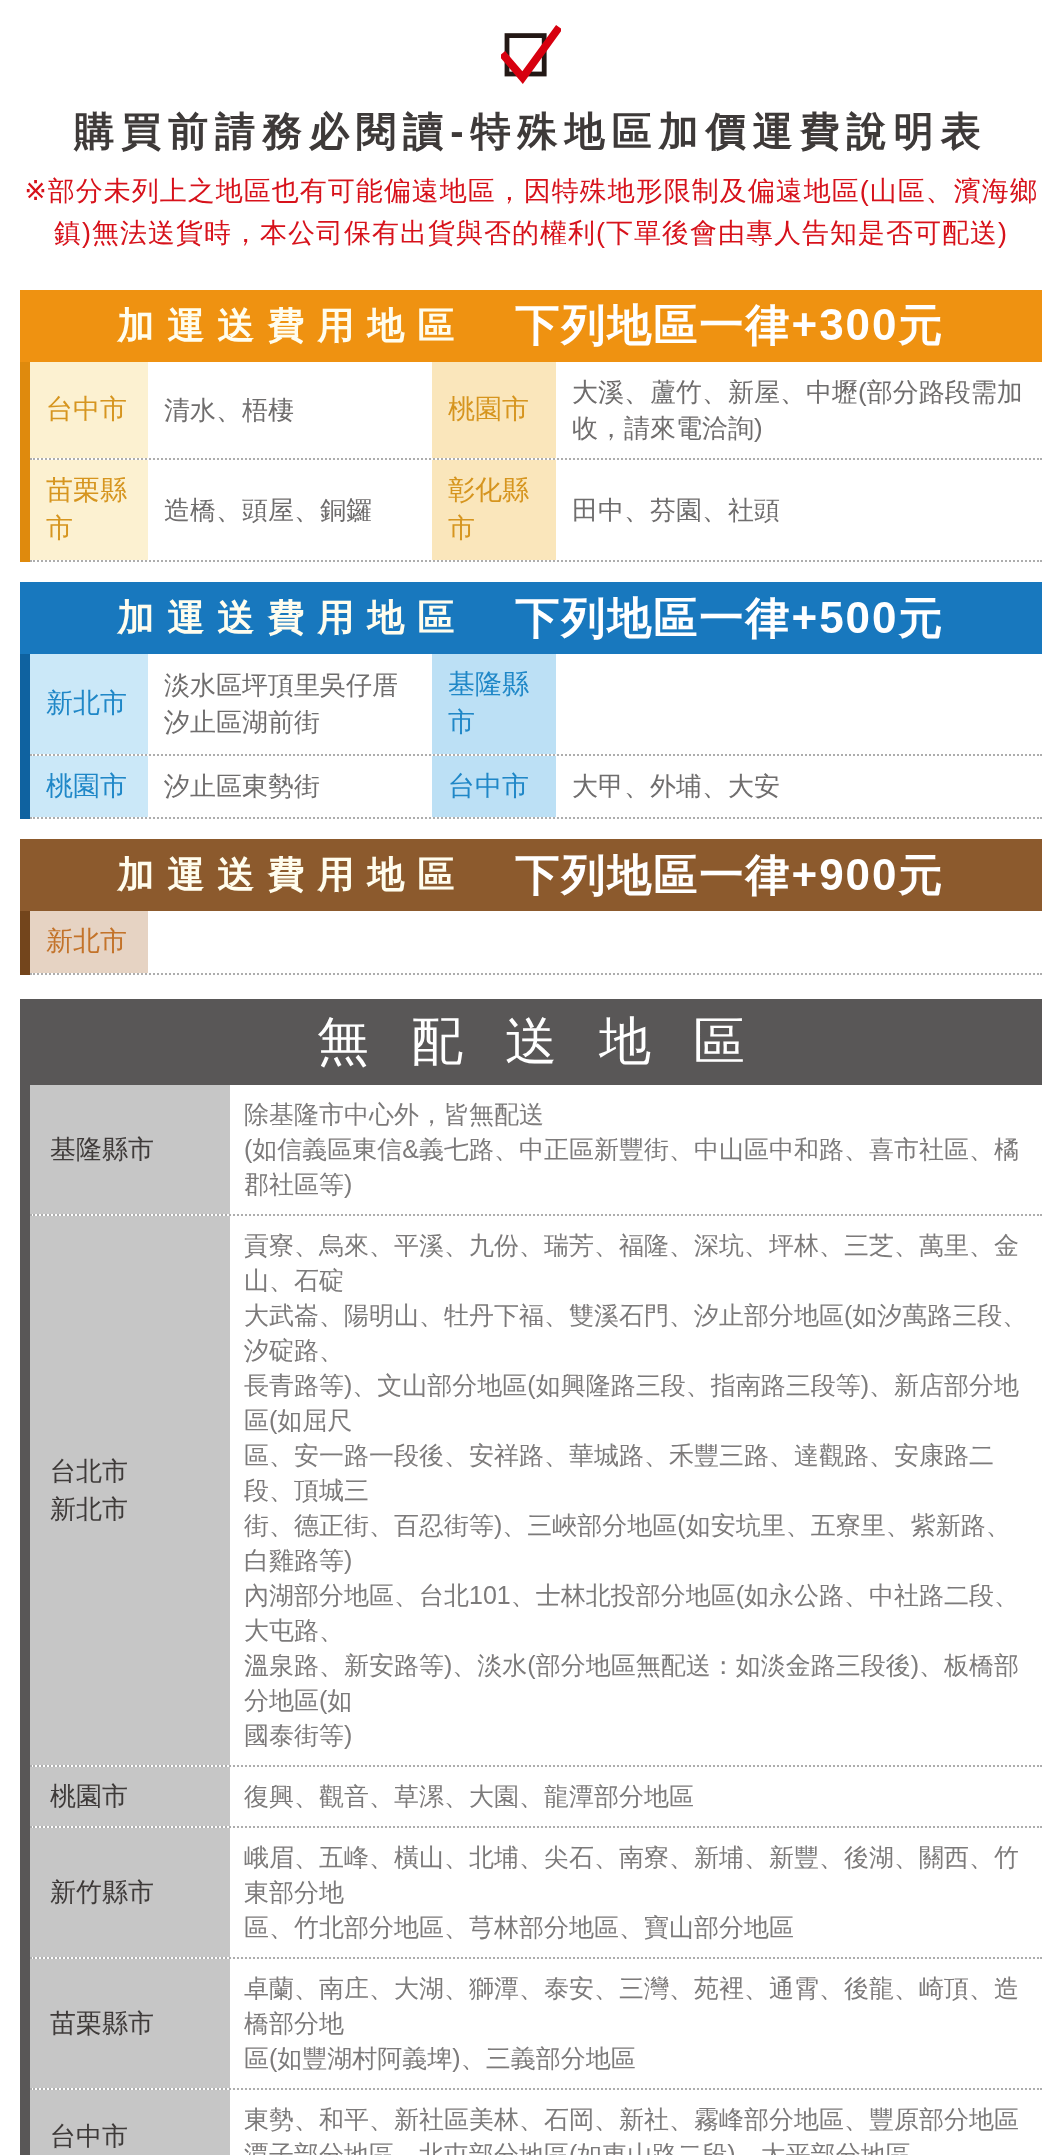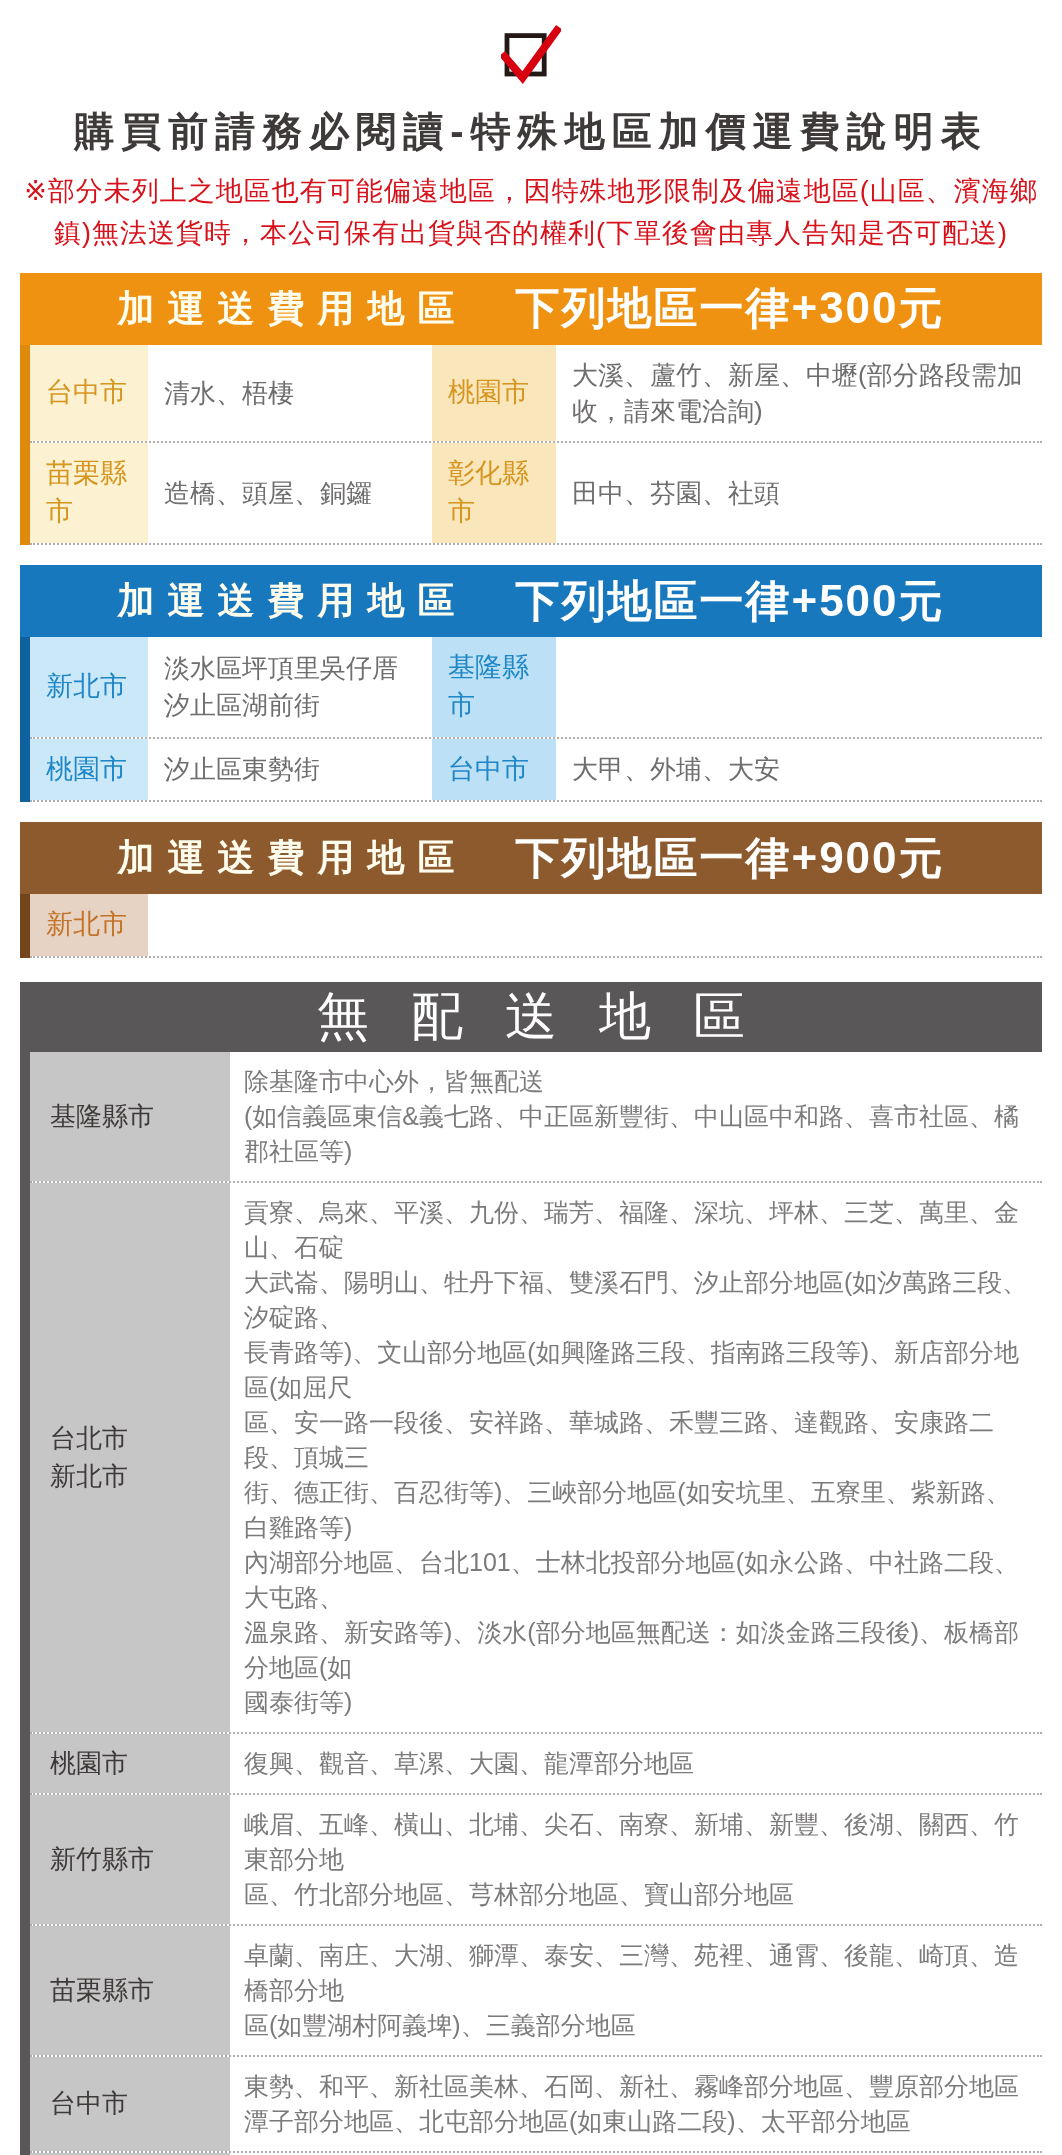--- a/index.html
+++ b/index.html
@@ -5,21 +5,21 @@
   html,body{margin:0;padding:0;background:#fff;}
   body{width:1062px;font-family:"Liberation Sans","DejaVu Sans",sans-serif;color:#3e3a39;}
   .page{padding:14px 20px 30px 20px;}
 
   
   .title-row{display:flex;align-items:center;gap:20px;padding:8px 0 6px 0;flex-direction:column;}
   .checkbox-icon{width:60px;height:62px;flex:0 0 auto;}
   .page-title{font-size:40px;font-weight:bold;letter-spacing:7px;color:#3e3a39;margin:0;white-space:nowrap;}
 
   
-  .notice{color:#d7121b;font-size:27px;line-height:1.55;text-align:center;margin:6px 0 18px 0;letter-spacing:1px;}
+  .notice{color:#d7121b;font-size:27px;line-height:1.55;text-align:center;margin:6px 0 35px 0;letter-spacing:1px;}
 
   
   .sec{margin-bottom:20px;}
   .sec-header{height:72px;display:flex;align-items:center;justify-content:center;gap:48px;}
   .h-left{font-size:37px;font-weight:bold;letter-spacing:13px;color:#fffdee;}
   .h-right{font-size:44px;font-weight:bold;letter-spacing:2px;color:#ffffff;}
   .sec-body{border-left:10px solid;}
   .row{display:grid;border-bottom:2px dotted #adadad;}
   .row4{grid-template-columns:118px 284px 124px auto;}
   .row2{grid-template-columns:118px auto;}
@@ -39,21 +39,21 @@
   .s-blue .cell.l1{background:#cbe8f8;color:#1f87c7;}
   .s-blue .cell.l2{background:#bce0f5;color:#1f87c7;}
 
   
   .s-brown .sec-header{background:#8c5a2d;}
   .s-brown .sec-body{border-left-color:#73451c;}
   .s-brown .cell.l1{background:#e6d3c3;color:#c3732a;}
 
   
   .nd{margin-top:24px;}
-  .nd-header{background:#595757;height:70px;display:flex;align-items:center;justify-content:center;
+  .nd-header{background:#595757;height:86px;display:flex;align-items:center;justify-content:center;
              color:#fff;font-size:52px;letter-spacing:42px;padding-left:42px;}
   .nd-body{border-left:10px solid #595757;}
   .nd-row{display:grid;grid-template-columns:200px auto;border-bottom:2px dotted #adadad;}
   .nd-label{background:#c6c6c6;color:#3e3a39;font-size:26px;line-height:1.45;
             display:flex;align-items:center;padding:10px 8px 10px 20px;white-space:pre-line;}
   .nd-value{color:#7c7a7a;font-size:25px;line-height:1.4;display:flex;align-items:center;
             padding:12px 14px;white-space:pre-line;}
 </style>
 </head>
 <body>

